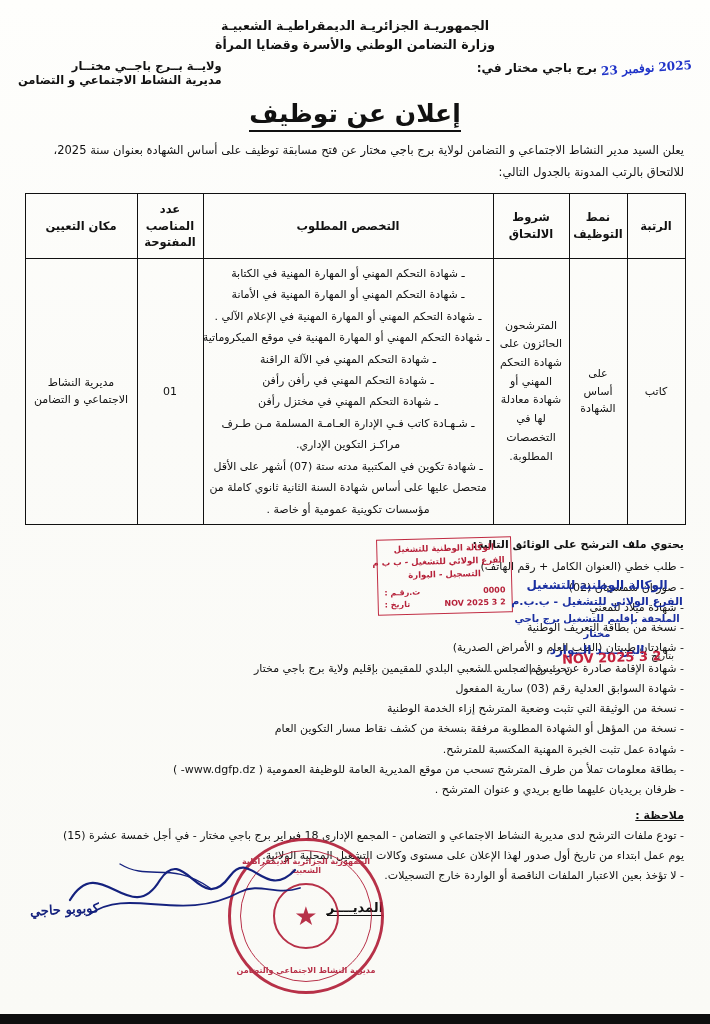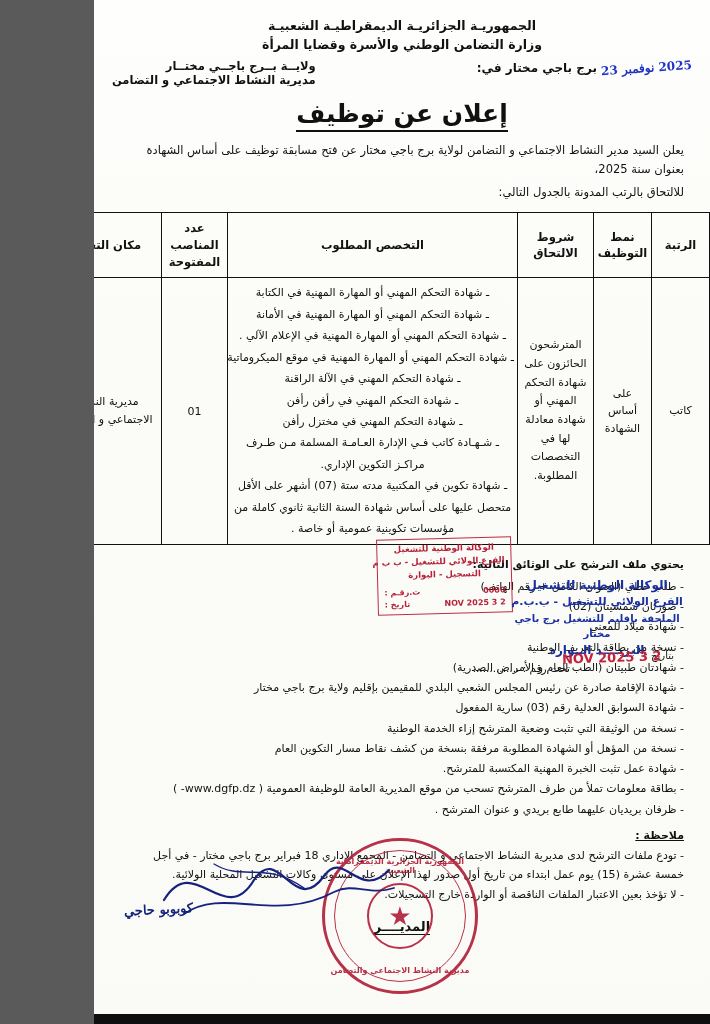--- a/index.html
+++ b/index.html
@@ -2,21 +2,21 @@
 <html lang="ar" dir="rtl"><head>
 <meta charset="utf-8">
 <style>
   html, body {
     margin: 0;
     padding: 0;
     background: #5a5a5a;
   }
   .page {
     position: relative;
-    width: 616px;
+    width: 710px;
     height: 1024px;
     background: #fdfdfb;
     overflow: hidden;
     font-family: "DejaVu Sans", "Liberation Sans", sans-serif;
     color: #111;
     box-sizing: border-box;
   }
   
   .paper-tint {
     position: absolute; inset: 0;

